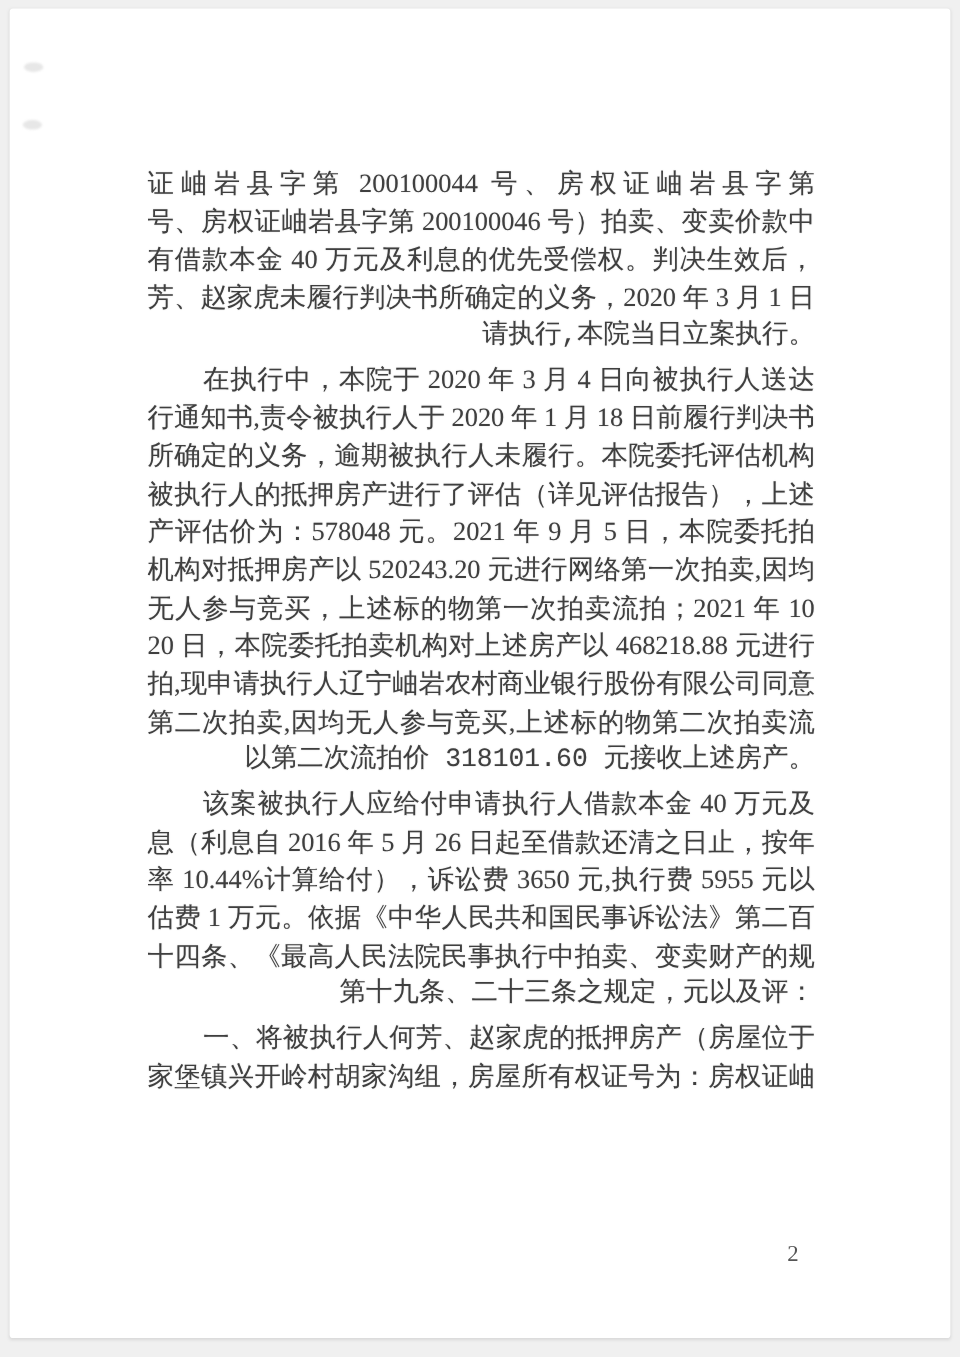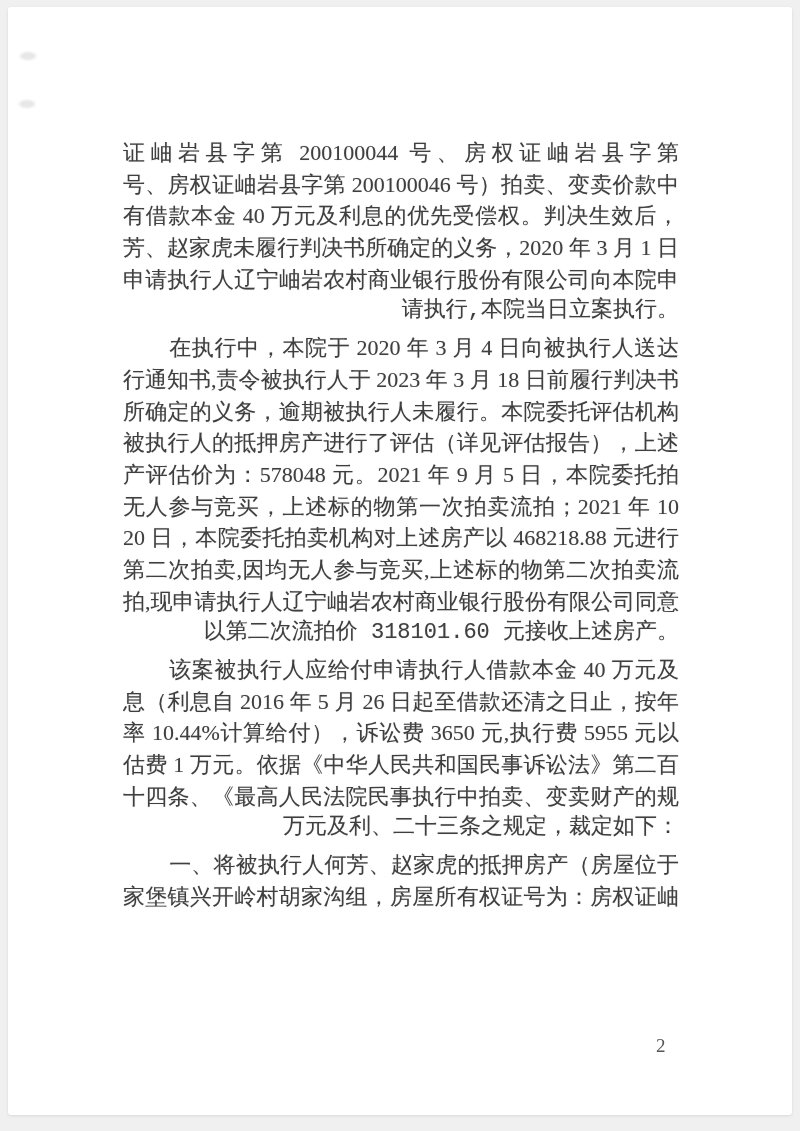--- a/index.html
+++ b/index.html
@@ -70,42 +70,42 @@
 
 <div class="page" style="background: rgb(255, 255, 255);">
   <div class="smudge s1"></div>
   <div class="smudge s2"></div>
   <div class="text-block" style="color: rgb(63, 63, 63);">
       <div class="paragraph">
         <div class="line full">证岫岩县字第 200100044 号、房权证岫岩县字第 200100045</div>
         <div class="line full">号、房权证岫岩县字第 200100046 号）拍卖、变卖价款中享</div>
         <div class="line full">有借款本金 40 万元及利息的优先受偿权。判决生效后，何</div>
         <div class="line full">芳、赵家虎未履行判决书所确定的义务，2020 年 3 月 1 日</div>
-        <div class="line full">申请执行人辽宁岫岩农村商业银行股份有限公司向本院申</div>
         <div class="line end">请执行,本院当日立案执行。</div>
       </div>
       <div class="paragraph">
         <div class="line full indent">在执行中，本院于 2020 年 3 月 4 日向被执行人送达执</div>
-        <div class="line full">行通知书,责令被执行人于 2023 年 3 月 18 日前履行判决书</div>
+        <div class="line full">行通知书,责令被执行人于 2020 年 1 月 18 日前履行判决书</div>
         <div class="line full">所确定的义务，逾期被执行人未履行。本院委托评估机构对</div>
         <div class="line full">被执行人的抵押房产进行了评估（详见评估报告），上述房</div>
         <div class="line full">产评估价为：578048 元。2021 年 9 月 5 日，本院委托拍卖</div>
+        <div class="line full">机构对抵押房产以 520243.20 元进行网络第一次拍卖,因均</div>
         <div class="line full">无人参与竞买，上述标的物第一次拍卖流拍；2021 年 10 月</div>
         <div class="line full">20 日，本院委托拍卖机构对上述房产以 468218.88 元进行</div>
+        <div class="line full">拍,现申请执行人辽宁岫岩农村商业银行股份有限公司同意</div>
         <div class="line full">第二次拍卖,因均无人参与竞买,上述标的物第二次拍卖流</div>
-        <div class="line full">拍,现申请执行人辽宁岫岩农村商业银行股份有限公司同意</div>
         <div class="line end">以第二次流拍价 318101.60 元接收上述房产。</div>
       </div>
       <div class="paragraph">
         <div class="line full indent">该案被执行人应给付申请执行人借款本金 40 万元及利</div>
         <div class="line full">息（利息自 2016 年 5 月 26 日起至借款还清之日止，按年利</div>
         <div class="line full">率 10.44%计算给付），诉讼费 3650 元,执行费 5955 元以及评</div>
         <div class="line full">估费 1 万元。依据《中华人民共和国民事诉讼法》第二百五</div>
         <div class="line full">十四条、《最高人民法院民事执行中拍卖、变卖财产的规定》</div>
-        <div class="line end">万元及利、二十三条之规定，裁定如下：</div>
+        <div class="line end">第十九条、二十三条之规定，元以及评：</div>
       </div>
       <div class="paragraph">
         <div class="line full indent">一、将被执行人何芳、赵家虎的抵押房产（房屋位于杨</div>
         <div class="line full">家堡镇兴开岭村胡家沟组，房屋所有权证号为：房权证岫岩</div>
       </div>
     </div>
   <div class="page-number" style="color: rgb(85, 85, 85);">2</div>
 </div>
 
 </body></html>

